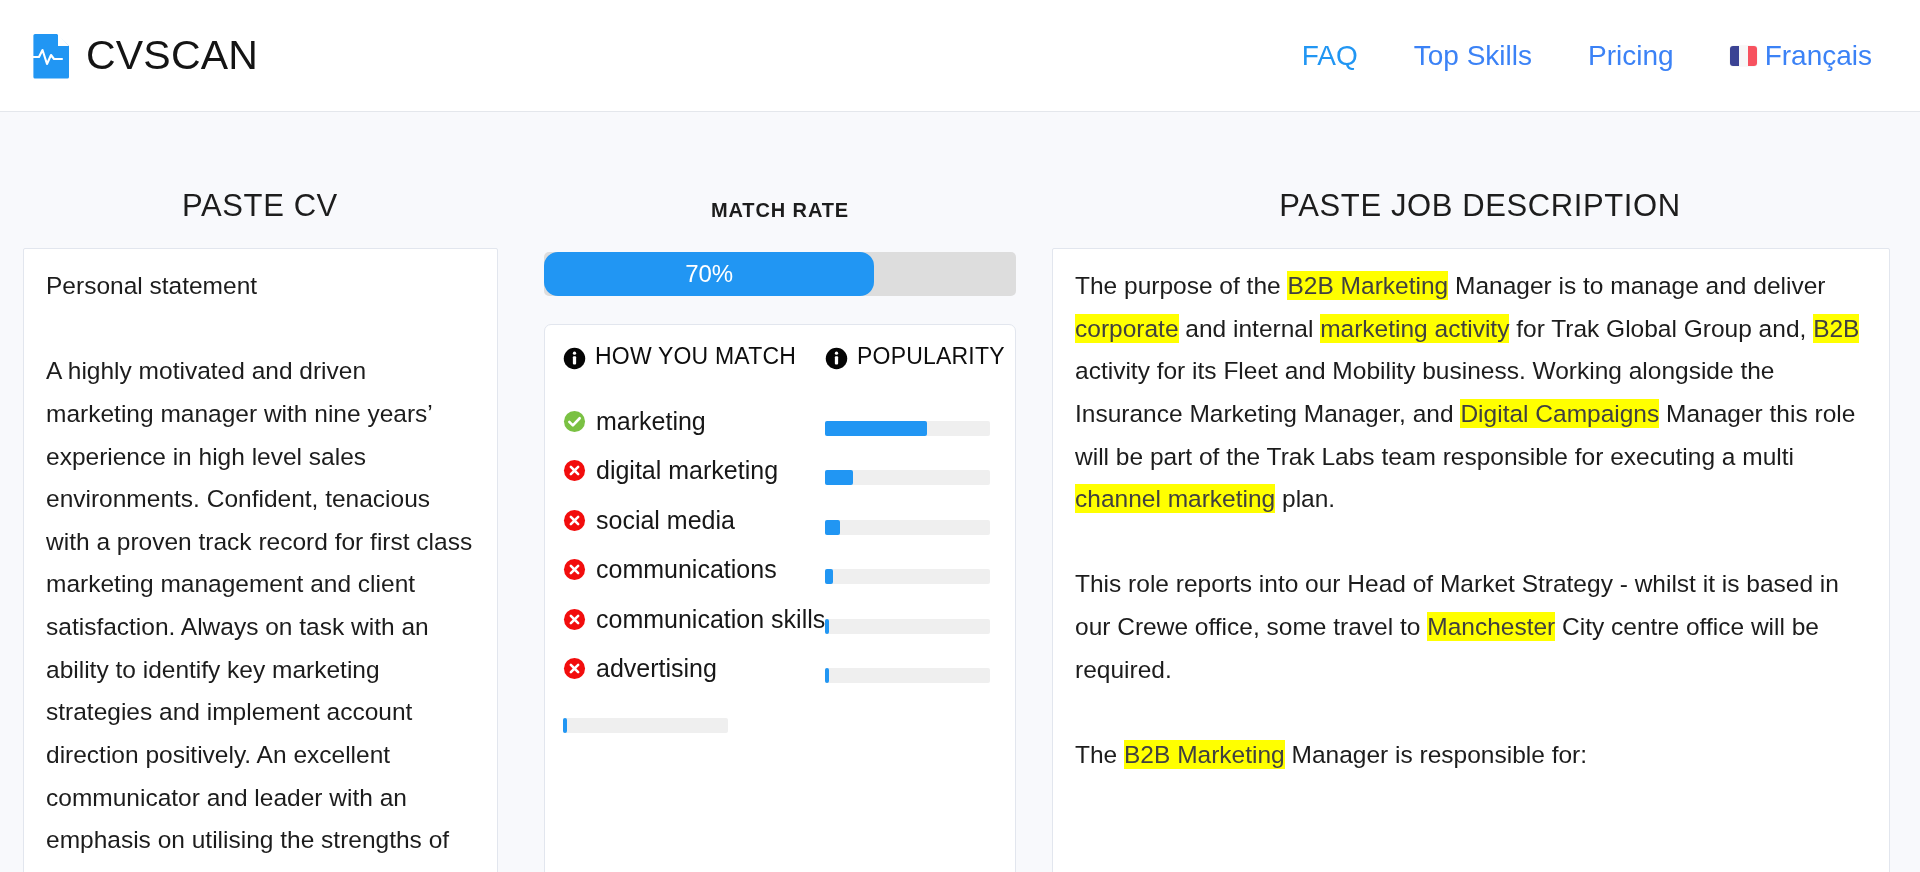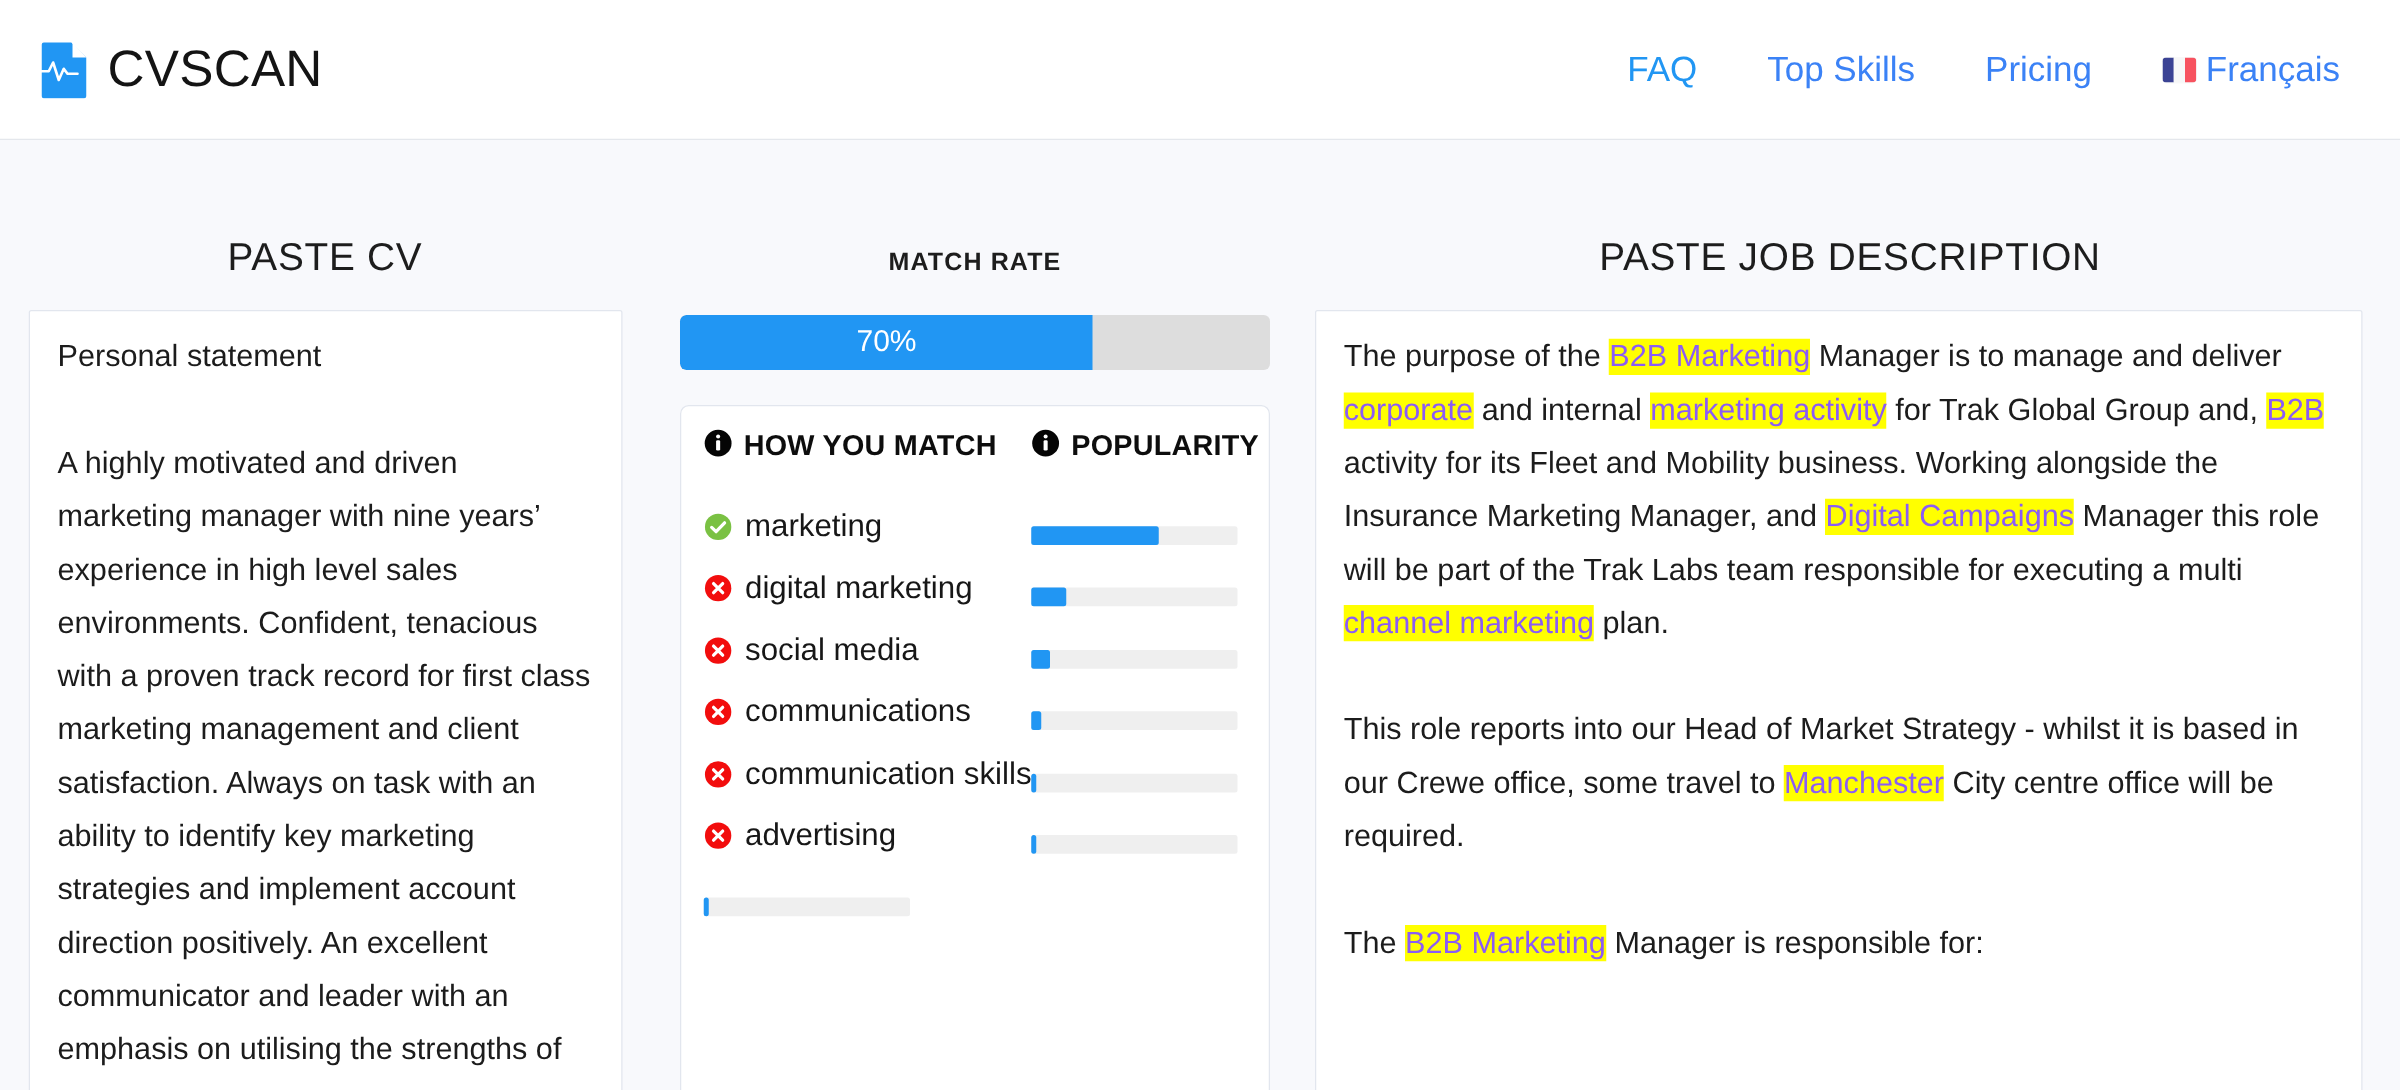--- a/index.html
+++ b/index.html
@@ -111,21 +111,21 @@
     line-height: 1.74;
     color: #1c1c1c;
     padding: 16px 22px 20px 22px;
     height: 640px;
     overflow: hidden;
   }
   .col-left .paste-panel  { margin: 0 22px 0 23px; }
   .col-right .paste-panel { margin: 0 30px 0 12px; }
   .paste-panel p { margin: 0 0 1.74em 0; }
   .paste-panel p:last-child { margin-bottom: 0; }
-  mark { background: #ffff00; color: #8b5cf6; padding: 1px 0; }
+  mark { background: #ffff00; color: #404040; padding: 1px 0; }
 
   
   .progress-wrap {
     margin: 0 24px;
     height: 44px;
     background: #dddddd;
     border-radius: 5px;
     overflow: hidden;
     display: flex;
   }
@@ -151,24 +151,24 @@
     overflow: hidden;
   }
   .card-head {
     display: flex;
     align-items: center;
     padding: 0 18px 0 18px;
     margin-bottom: 16px;
   }
   .card-head-cell {
     display: flex;
-    align-items: flex-start;
+    align-items: flex-end;
     gap: 9px;
     font-size: 23px;
-    font-weight: 700;
+    font-weight: 400;
     letter-spacing: 0.2px;
     color: #0d0d0d;
   }
   .card-head-cell.left  { flex: 0 0 262px; }
   .info-icon { width: 23px; height: 23px; flex: 0 0 auto; display: block; }
 
   .skill-row {
     display: flex;
     align-items: flex-end;
     padding: 0 18px;
@@ -230,21 +230,21 @@
     <div class="paste-panel" contenteditable="false" style="">
       <p>Personal statement</p>
       <p>A highly motivated and driven marketing manager with nine years’ experience in high level sales environments. Confident, tenacious with a proven track record for first class marketing management and client satisfaction. Always on task with an ability to identify key marketing strategies and implement account direction positively. An excellent communicator and leader with an emphasis on utilising the strengths of colleagues and creating an environment of forward thinking ideas driven by business needs, sales targets and innovative marketing solutions.</p>
     </div>
   </section>
 
   <section class="col-mid">
     <h2 class="col-title">MATCH RATE</h2>
 
     <div class="progress-wrap">
-      <div class="progress-fill" style="width: 70%;">
+      <div class="progress-fill" style="width: 70%; border-radius: 14px;">
         <span>70%</span>
       </div>
     </div>
 
     <div class="match-card">
       <div class="card-head">
         <div class="card-head-cell left">
           <span>
             <svg class="info-icon" viewBox="0 0 24 24" aria-hidden="true">
               <circle cx="12" cy="12" r="11.2" fill="#050505"></circle>

